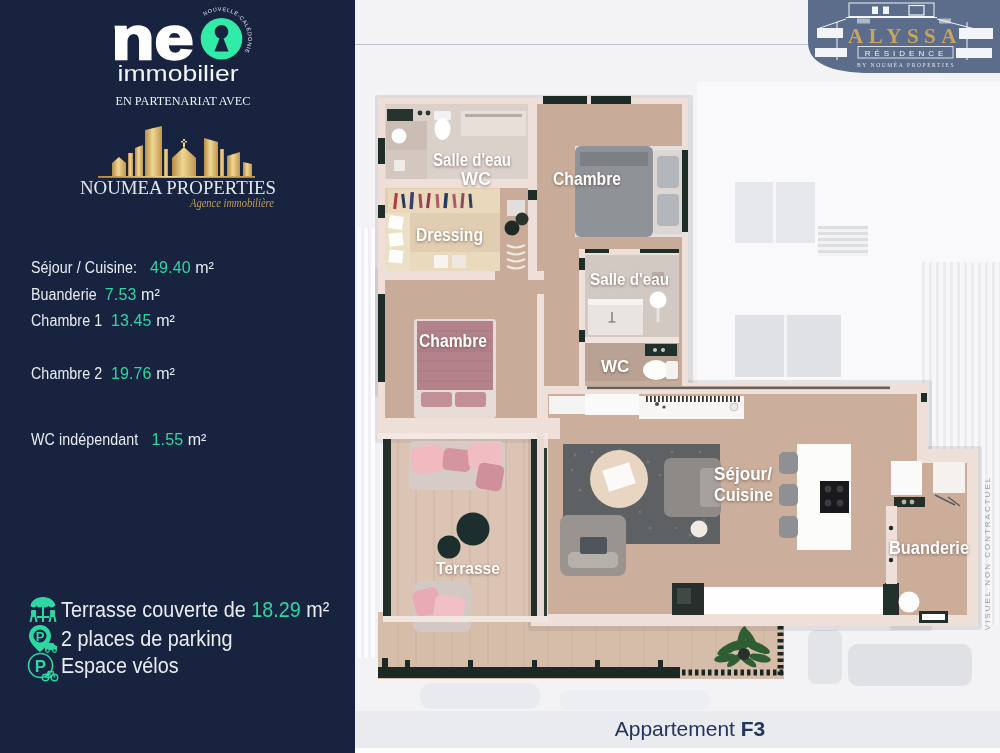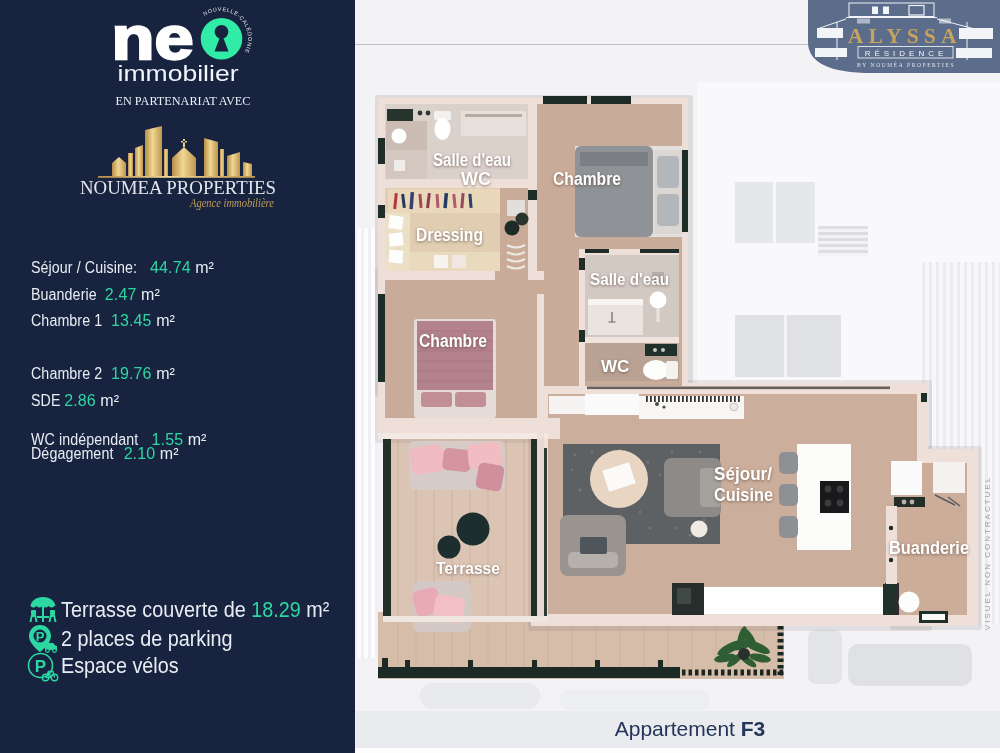--- a/index.html
+++ b/index.html
@@ -376,45 +376,37 @@
       <rect x="172" y="34" width="4" height="27"></rect>
       <path d="M179,61 v-20 l13,-4 v24 z"></path>
       <path d="M195,61 v-14 l9,2 v12 z"></path>
     </g>
     <text x="130" y="79" text-anchor="middle" font-family="Liberation Serif,serif" font-size="18.5" fill="#e3e7ed" textLength="196" lengthAdjust="spacingAndGlyphs">NOUMEA PROPERTIES</text>
     <text x="226" y="92" text-anchor="end" font-family="Liberation Serif,serif" font-size="11.5" font-style="italic" fill="#c29c55" textLength="84" lengthAdjust="spacingAndGlyphs">Agence immobilière</text>
   </svg>
 
   <div class="abs roomrow" style="top:259px">
       <span>Séjour / Cuisine:</span>
-      <span><span class="val">44.74</span> m²</span>
+      <span><span class="val">49.40</span> m²</span>
     </div>
   <div class="abs roomrow" style="top:285.5px">
       <span>Buanderie</span>
-      <span><span class="val">2.47</span> m²</span>
+      <span><span class="val">7.53</span> m²</span>
     </div>
   <div class="abs roomrow" style="top:312px">
       <span>Chambre 1</span>
       <span><span class="val">13.45</span> m²</span>
     </div>
   <div class="abs roomrow" style="top:365px">
       <span>Chambre 2</span>
       <span><span class="val">19.76</span> m²</span>
     </div>
-  <div class="abs roomrow" style="top:391.5px">
-      <span>SDE</span>
-      <span><span class="val">2.86</span> m²</span>
-    </div>
   <div class="abs roomrow" style="top:431px">
       <span>WC indépendant</span>
       <span><span class="val">1.55</span> m²</span>
-    </div>
-  <div class="abs roomrow" style="top:444.5px">
-      <span>Dégagement</span>
-      <span><span class="val">2.10</span> m²</span>
     </div>
 
   <svg class="abs" width="30" height="28" viewBox="0 0 30 28" style="left:28px;top:596px">
     <g fill="#2dd7a2">
       <path d="M15,1 C8,1 3,5 2.5,10 L27.5,10 C27,5 22,1 15,1 Z M2.5,10 q3,3 6,0 q3,3 6,0 q3,3 6,0 q3,3 6,0 L27.5,10 Z"></path>
       <rect x="14" y="3" width="2" height="17"></rect>
       <path d="M9,20 h12 v2 h-5 v4 h-2 v-4 h-5 z"></path>
       <rect x="3" y="14" width="5" height="5" rx="1"></rect>
       <path d="M3,19 h5 l1.5,7 h-2 l-1,-5 h-2 l-1,5 h-2 z"></path>
       <rect x="22" y="14" width="5" height="5" rx="1"></rect>

